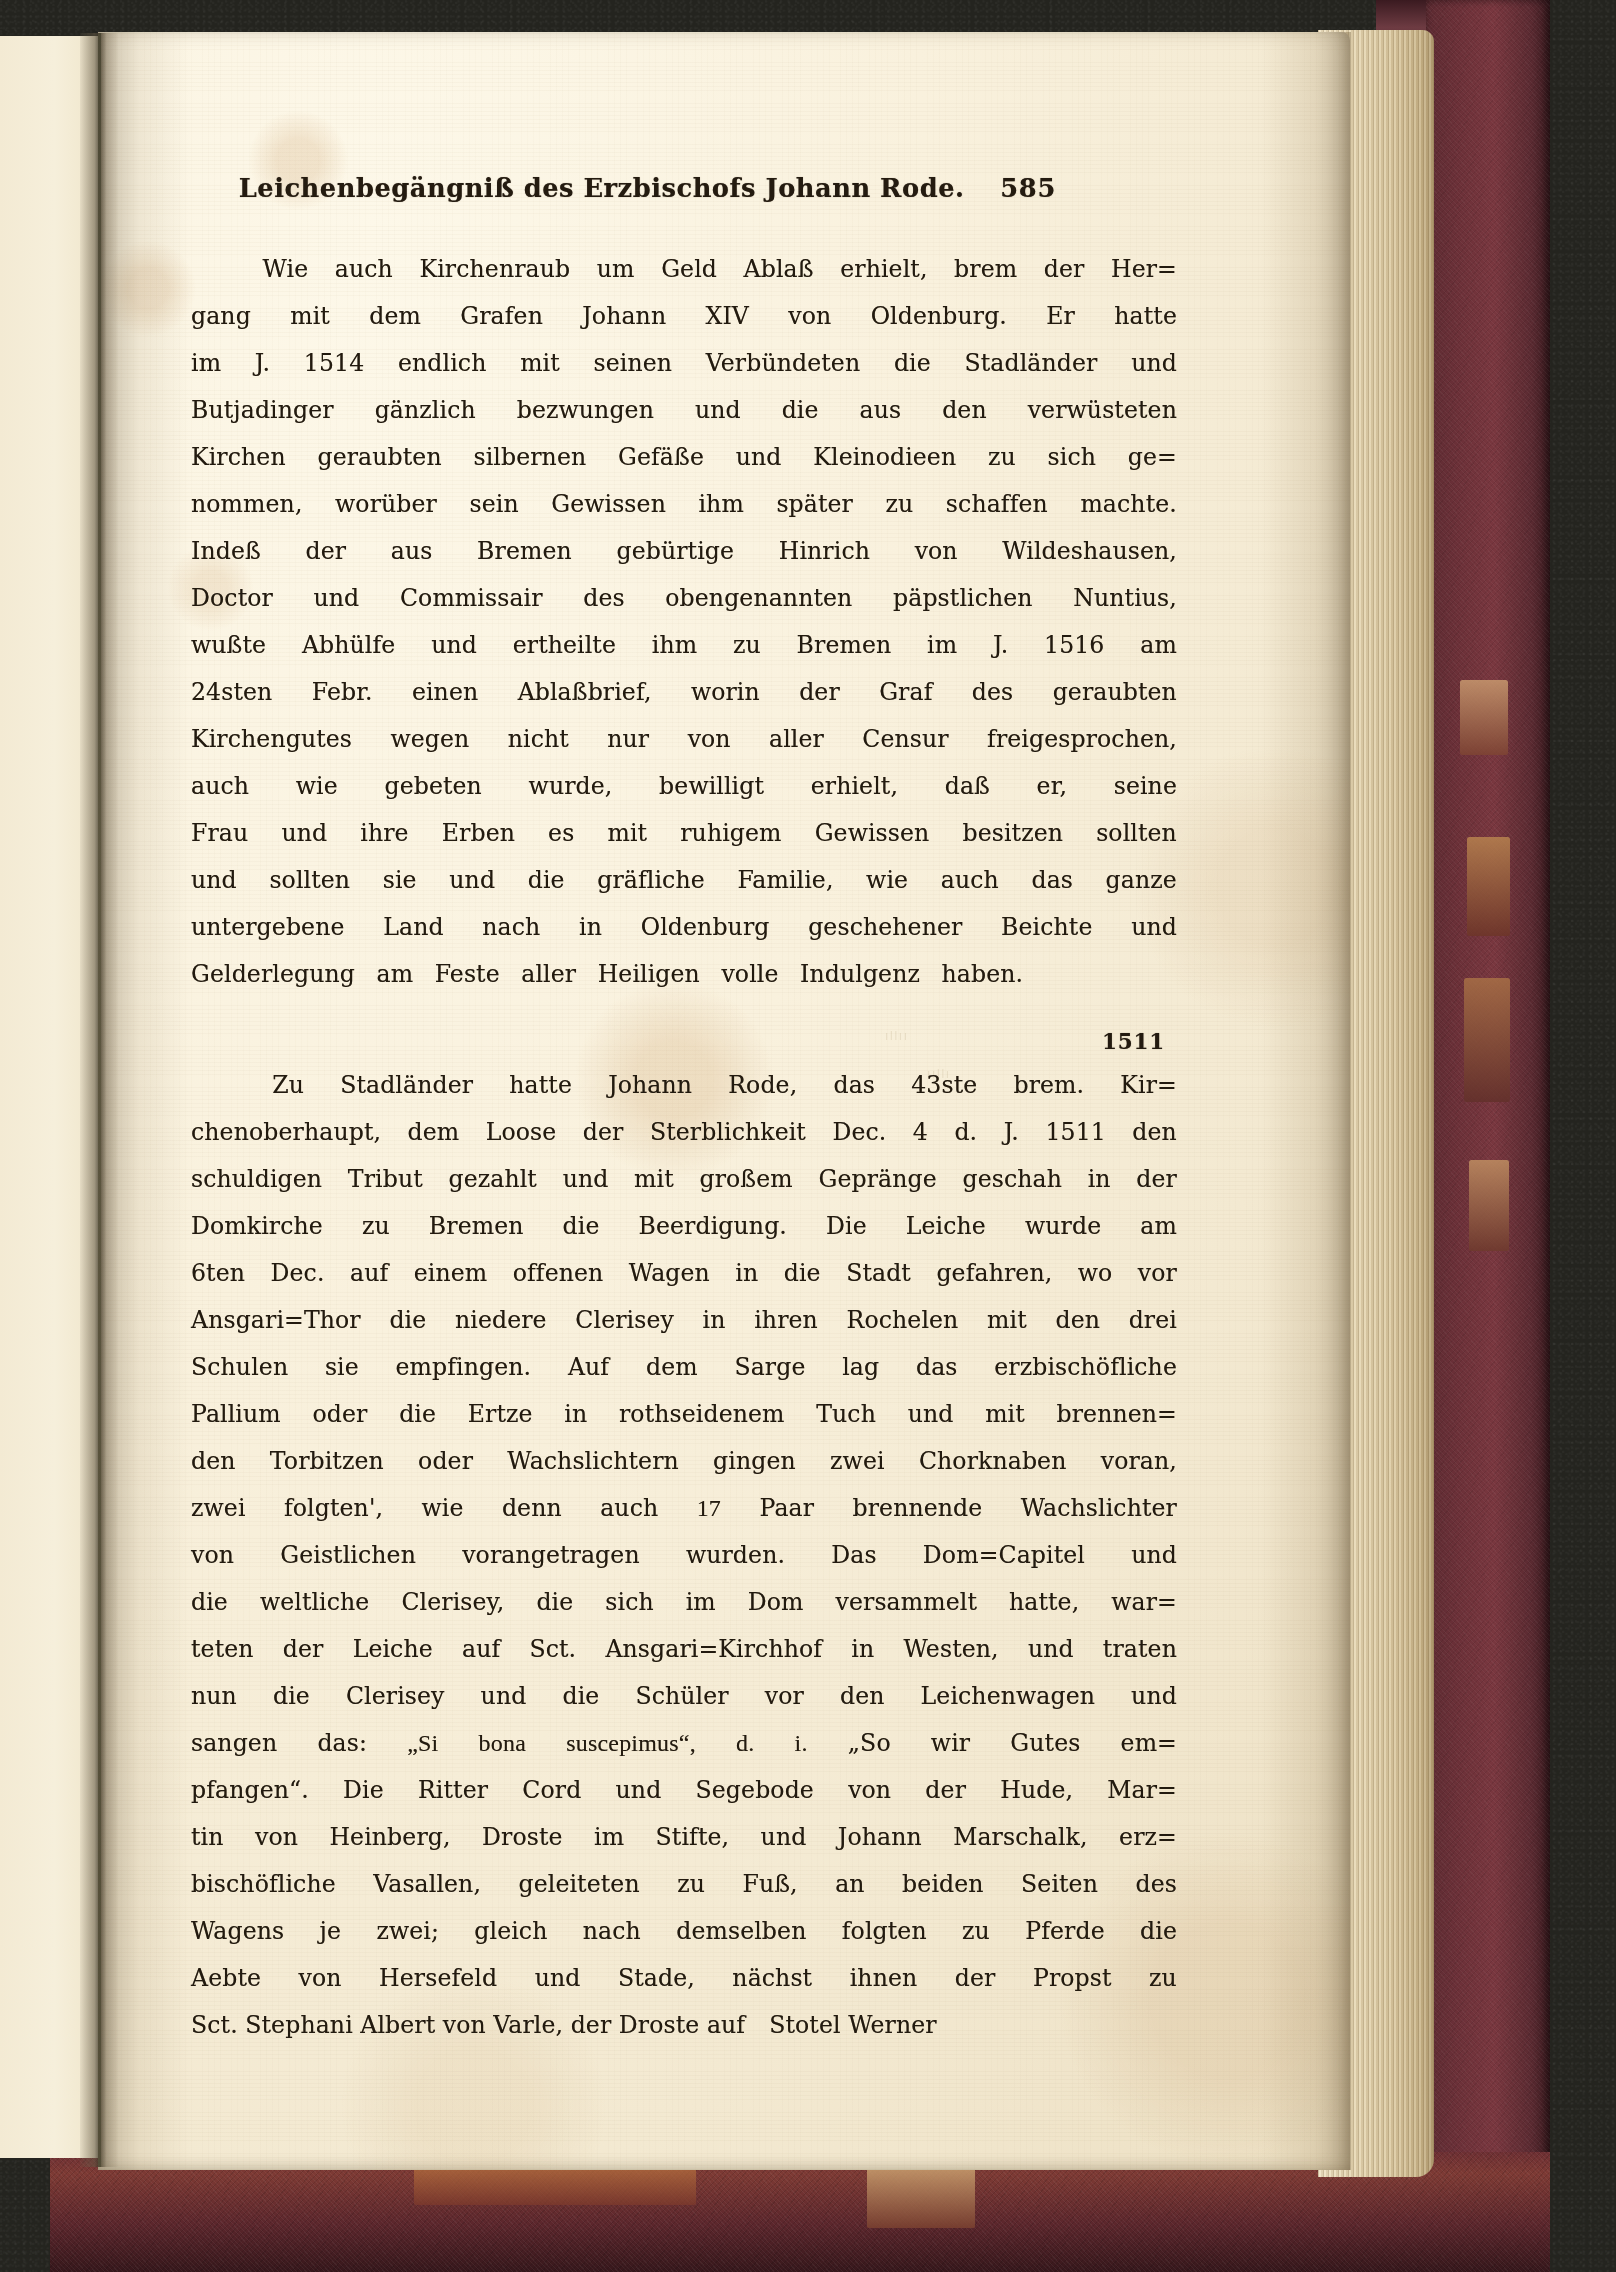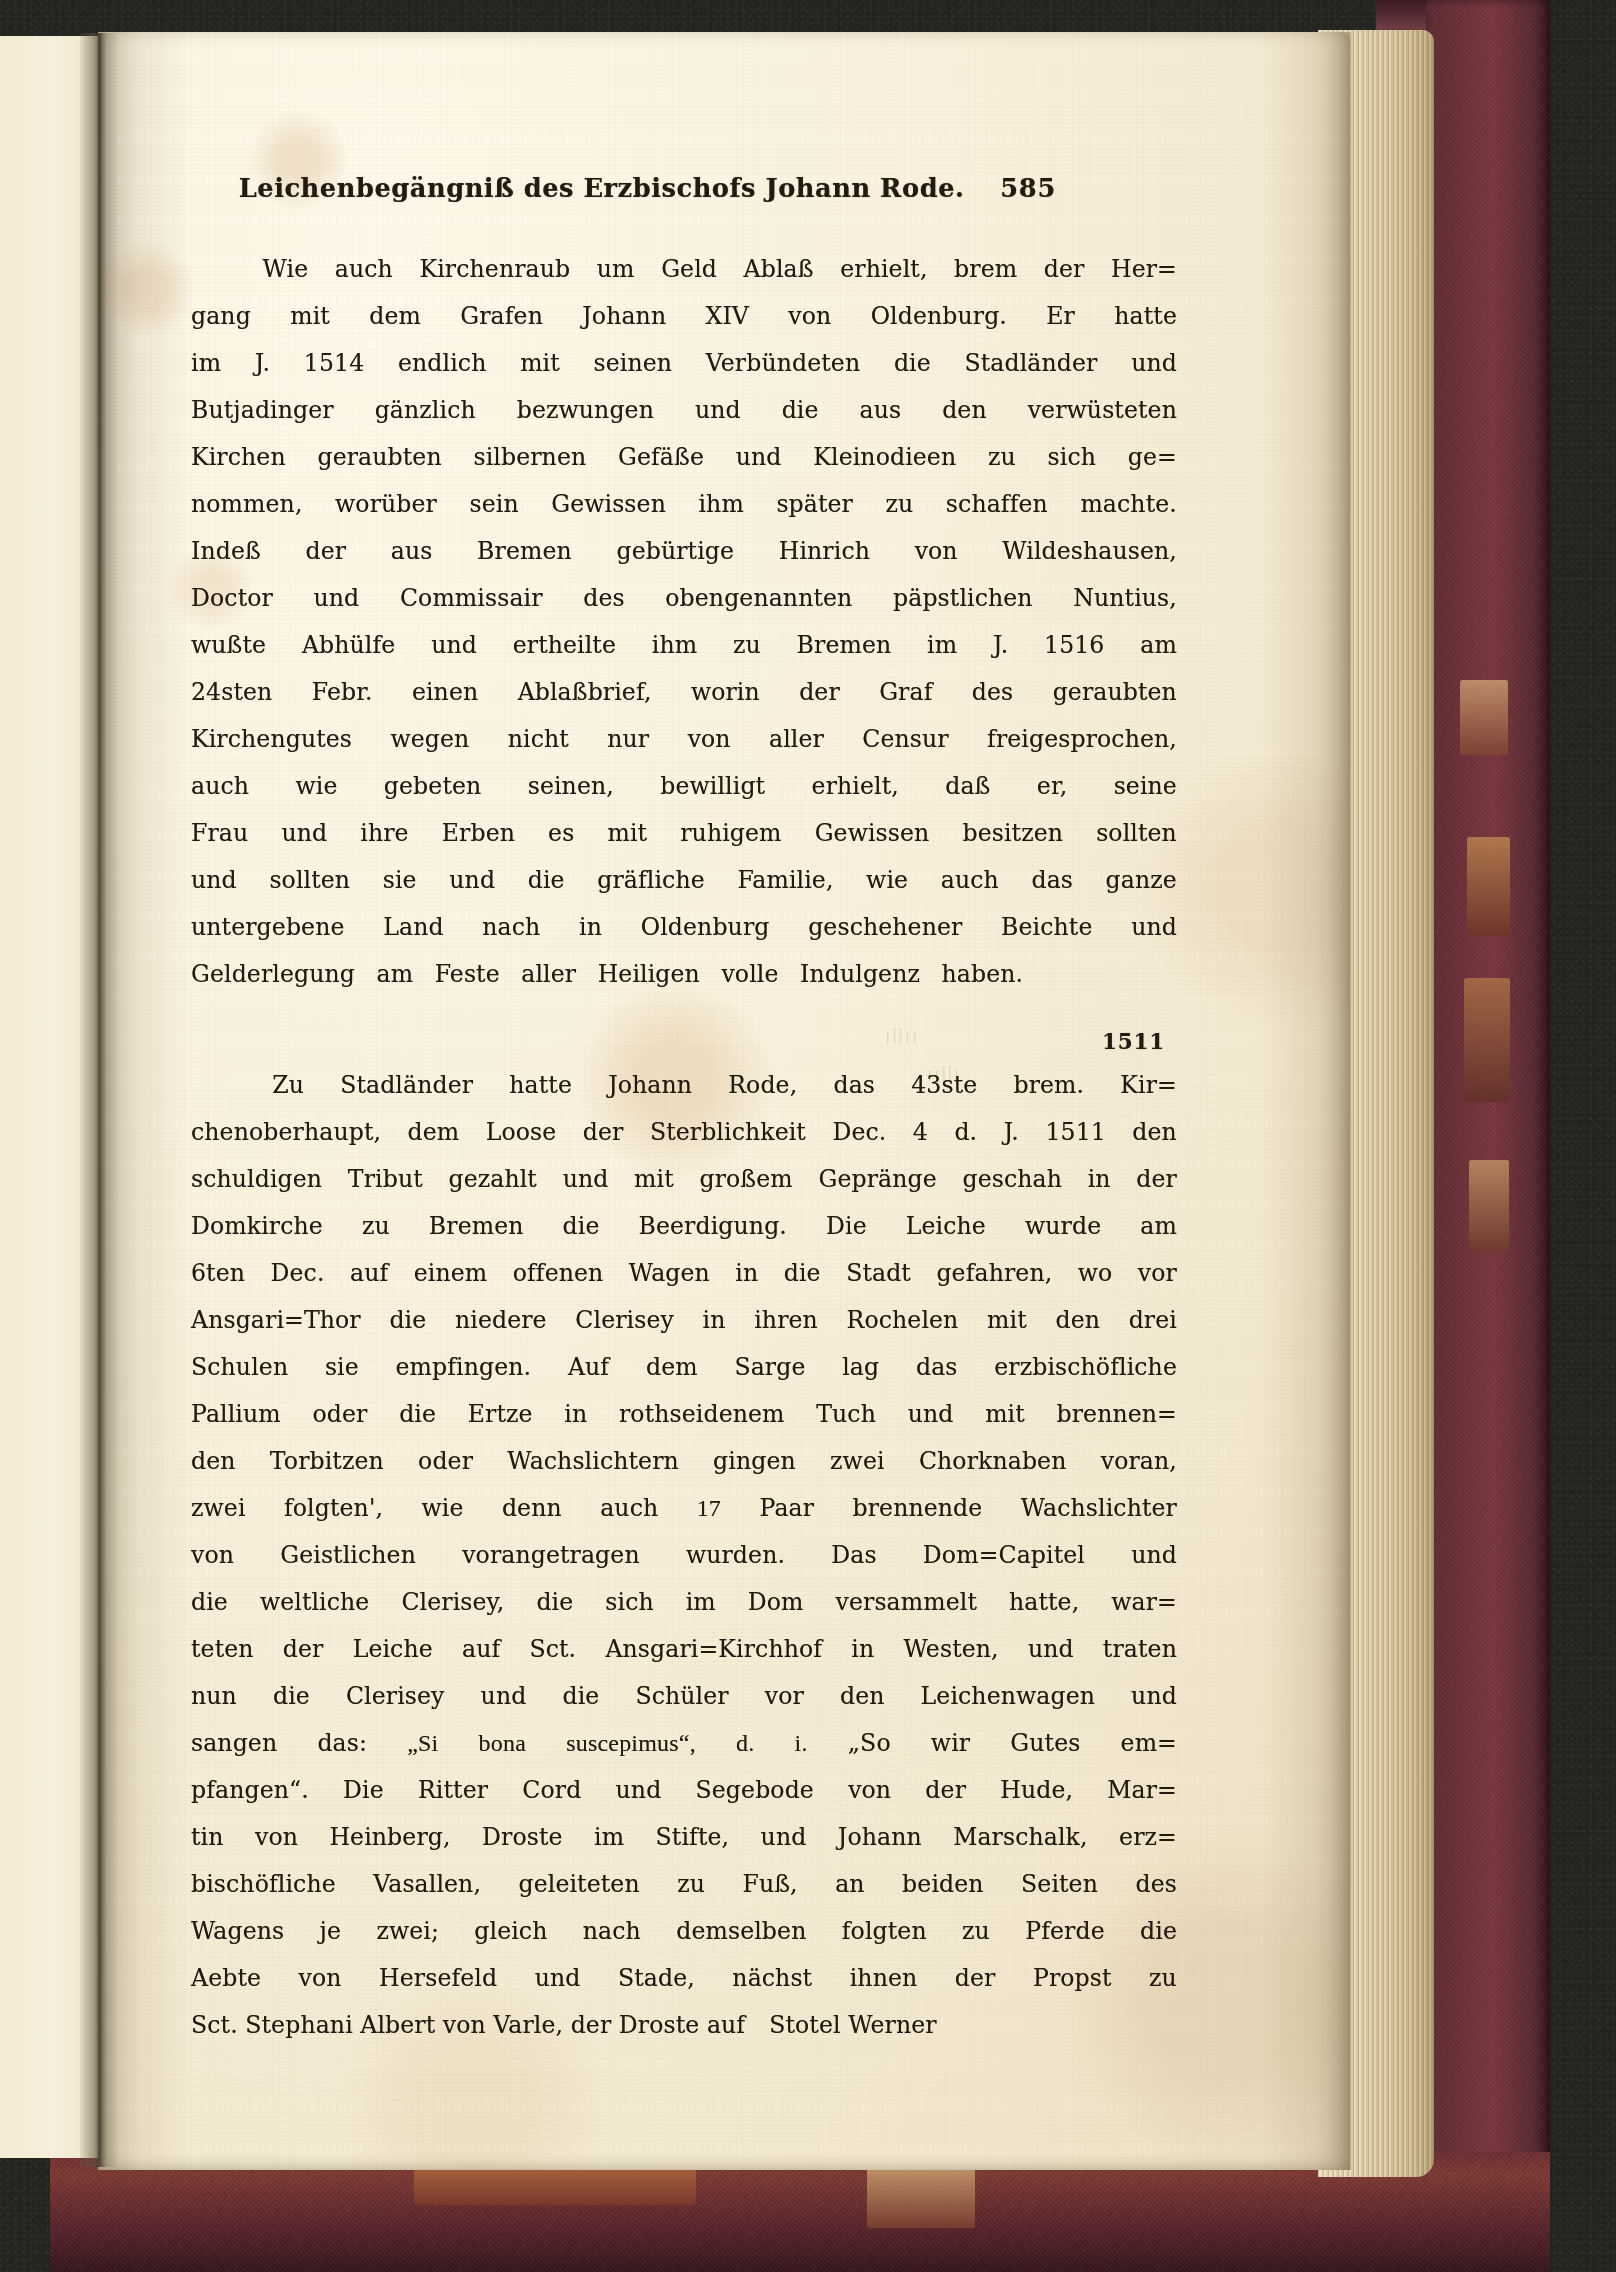--- a/index.html
+++ b/index.html
@@ -186,21 +186,21 @@
 
   
   .gutter-fade{
     position:absolute;left:98px;top:31.5px;width:91px;height:2138px;
     background:linear-gradient(90deg, rgba(92,76,48,.34) 0%, rgba(140,118,80,.12) 45%, rgba(255,255,255,0) 100%);
     z-index:5;pointer-events:none;
   }
   
   .bleed{
     position:absolute;z-index:2;pointer-events:none;opacity:.14;
-    color:#8a7142;font-size:20px;line-height:36px;font-family:Liberation Sans, sans-serif;
+    color:#8a7142;font-size:12px;line-height:36px;font-family:Liberation Sans, sans-serif;
     letter-spacing:1.7px;white-space:nowrap;
   }
   .bleed.b1{left:787px;top:986px;}
   .bleed.b2{left:829px;top:1024px;}
 
   .corner-shadow{
     position:absolute;left:1260px;top:31.5px;width:91px;height:2138px;
     background:linear-gradient(90deg, rgba(255,255,255,0) 0%, rgba(150,126,84,.18) 60%, rgba(110,90,56,.38) 100%);
     z-index:5;pointer-events:none;
   }
@@ -356,21 +356,21 @@
             <span>nur</span>
             <span>von</span>
             <span>aller</span>
             <span>Censur</span>
             <span>freigesprochen,</span>
           </span>
           <span class="line j">
             <span>auch</span>
             <span>wie</span>
             <span>gebeten</span>
-            <span>seinen,</span>
+            <span>wurde,</span>
             <span>bewilligt</span>
             <span>erhielt,</span>
             <span>daß</span>
             <span>er,</span>
             <span>seine</span>
           </span>
           <span class="line j">
             <span>Frau</span>
             <span>und</span>
             <span>ihre</span>

